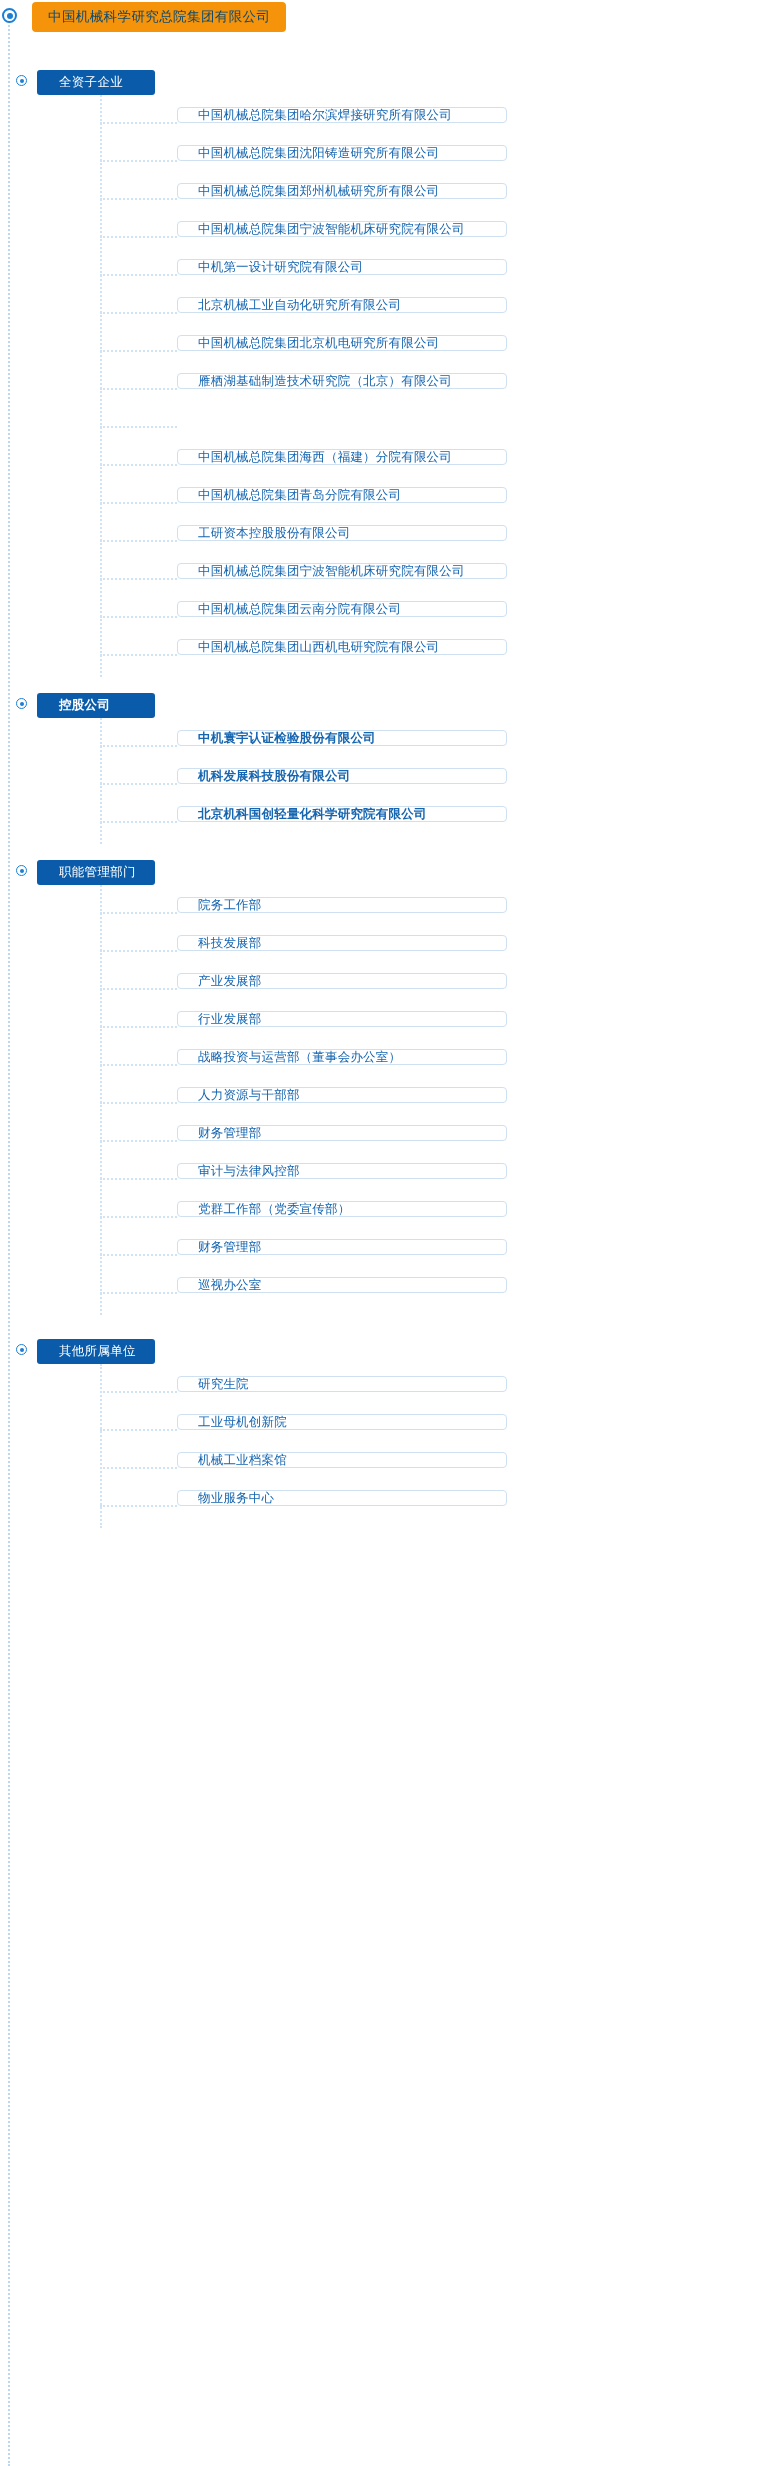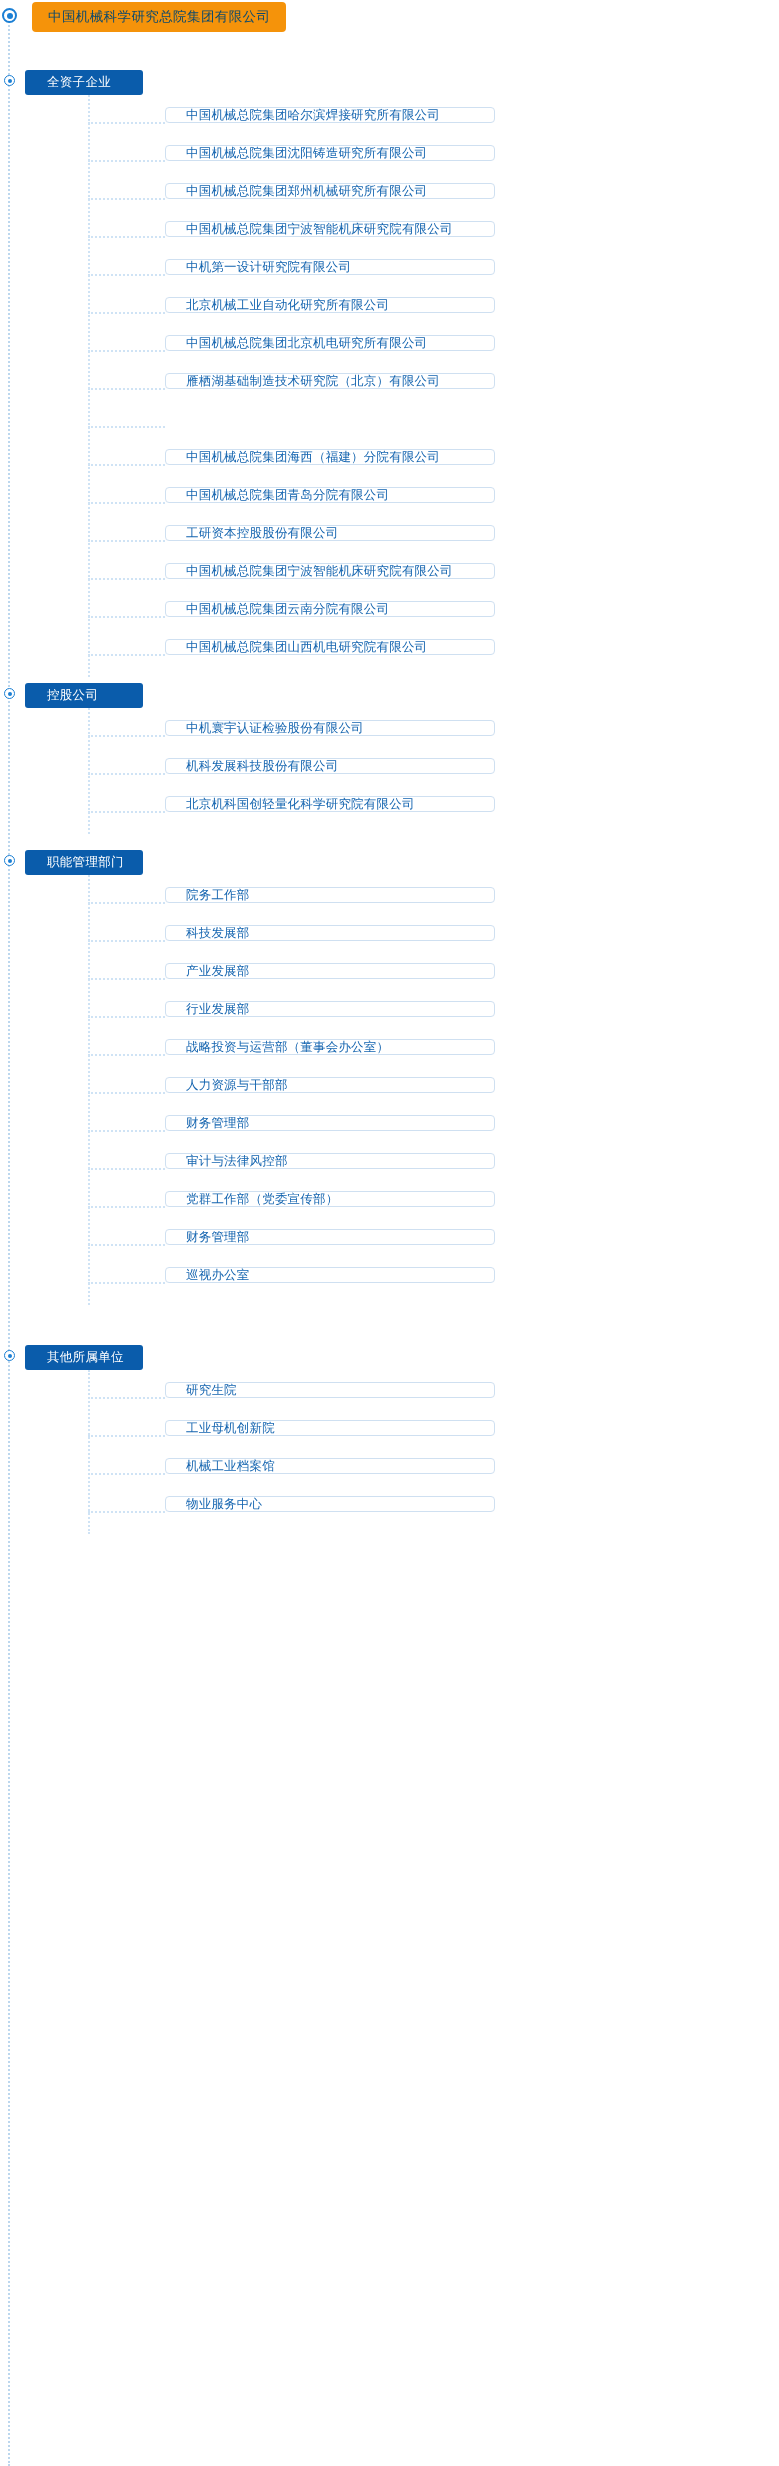--- a/index.html
+++ b/index.html
@@ -58,21 +58,21 @@
     display: flex; align-items: center;
     background: #f5930a;
     border-radius: 4px;
     color: #0c4a6e;
     font-size: 13.5px;
     letter-spacing: .4px;
     white-space: nowrap;
   }
 
   
-  .section { position: relative; }
+  .section { position: relative; padding-left: 12px; }
 
   .section-head-row {
     position: relative;
     height: 25px;
   }
   .section-marker {
     position: absolute;
     left: 4px;
     top: 5px;
     width: 11px; height: 11px;
@@ -221,21 +221,21 @@
           <div class="item-row">
             <div class="item-connector"></div>
             <div class="item-box">中国机械总院集团云南分院有限公司</div>
           </div>
           <div class="item-row">
             <div class="item-connector"></div>
             <div class="item-box">中国机械总院集团山西机电研究院有限公司</div>
           </div>
         </div>
       </div>
-      <div class="section" style="margin-top: 12px;">
+      <div class="section" style="margin-top: 22px; font-weight: bold;">
         <div class="section-head-row">
           <div class="node-marker section-marker"></div>
           <div class="section-box">控股公司</div>
         </div>
         <div class="items">
           <div class="branch-rail" style="top: 0px; height: 126px;"></div>
           <div class="item-row">
             <div class="item-connector"></div>
             <div class="item-box">中机寰宇认证检验股份有限公司</div>
           </div>
@@ -295,21 +295,21 @@
           <div class="item-row">
             <div class="item-connector"></div>
             <div class="item-box">财务管理部</div>
           </div>
           <div class="item-row">
             <div class="item-connector"></div>
             <div class="item-box">巡视办公室</div>
           </div>
         </div>
       </div>
-      <div class="section" style="margin-top: 46px;">
+      <div class="section" style="margin-top: 30px;">
         <div class="section-head-row">
           <div class="node-marker section-marker"></div>
           <div class="section-box">其他所属单位</div>
         </div>
         <div class="items">
           <div class="branch-rail" style="top: 0px; height: 164px;"></div>
           <div class="item-row">
             <div class="item-connector"></div>
             <div class="item-box">研究生院</div>
           </div>

